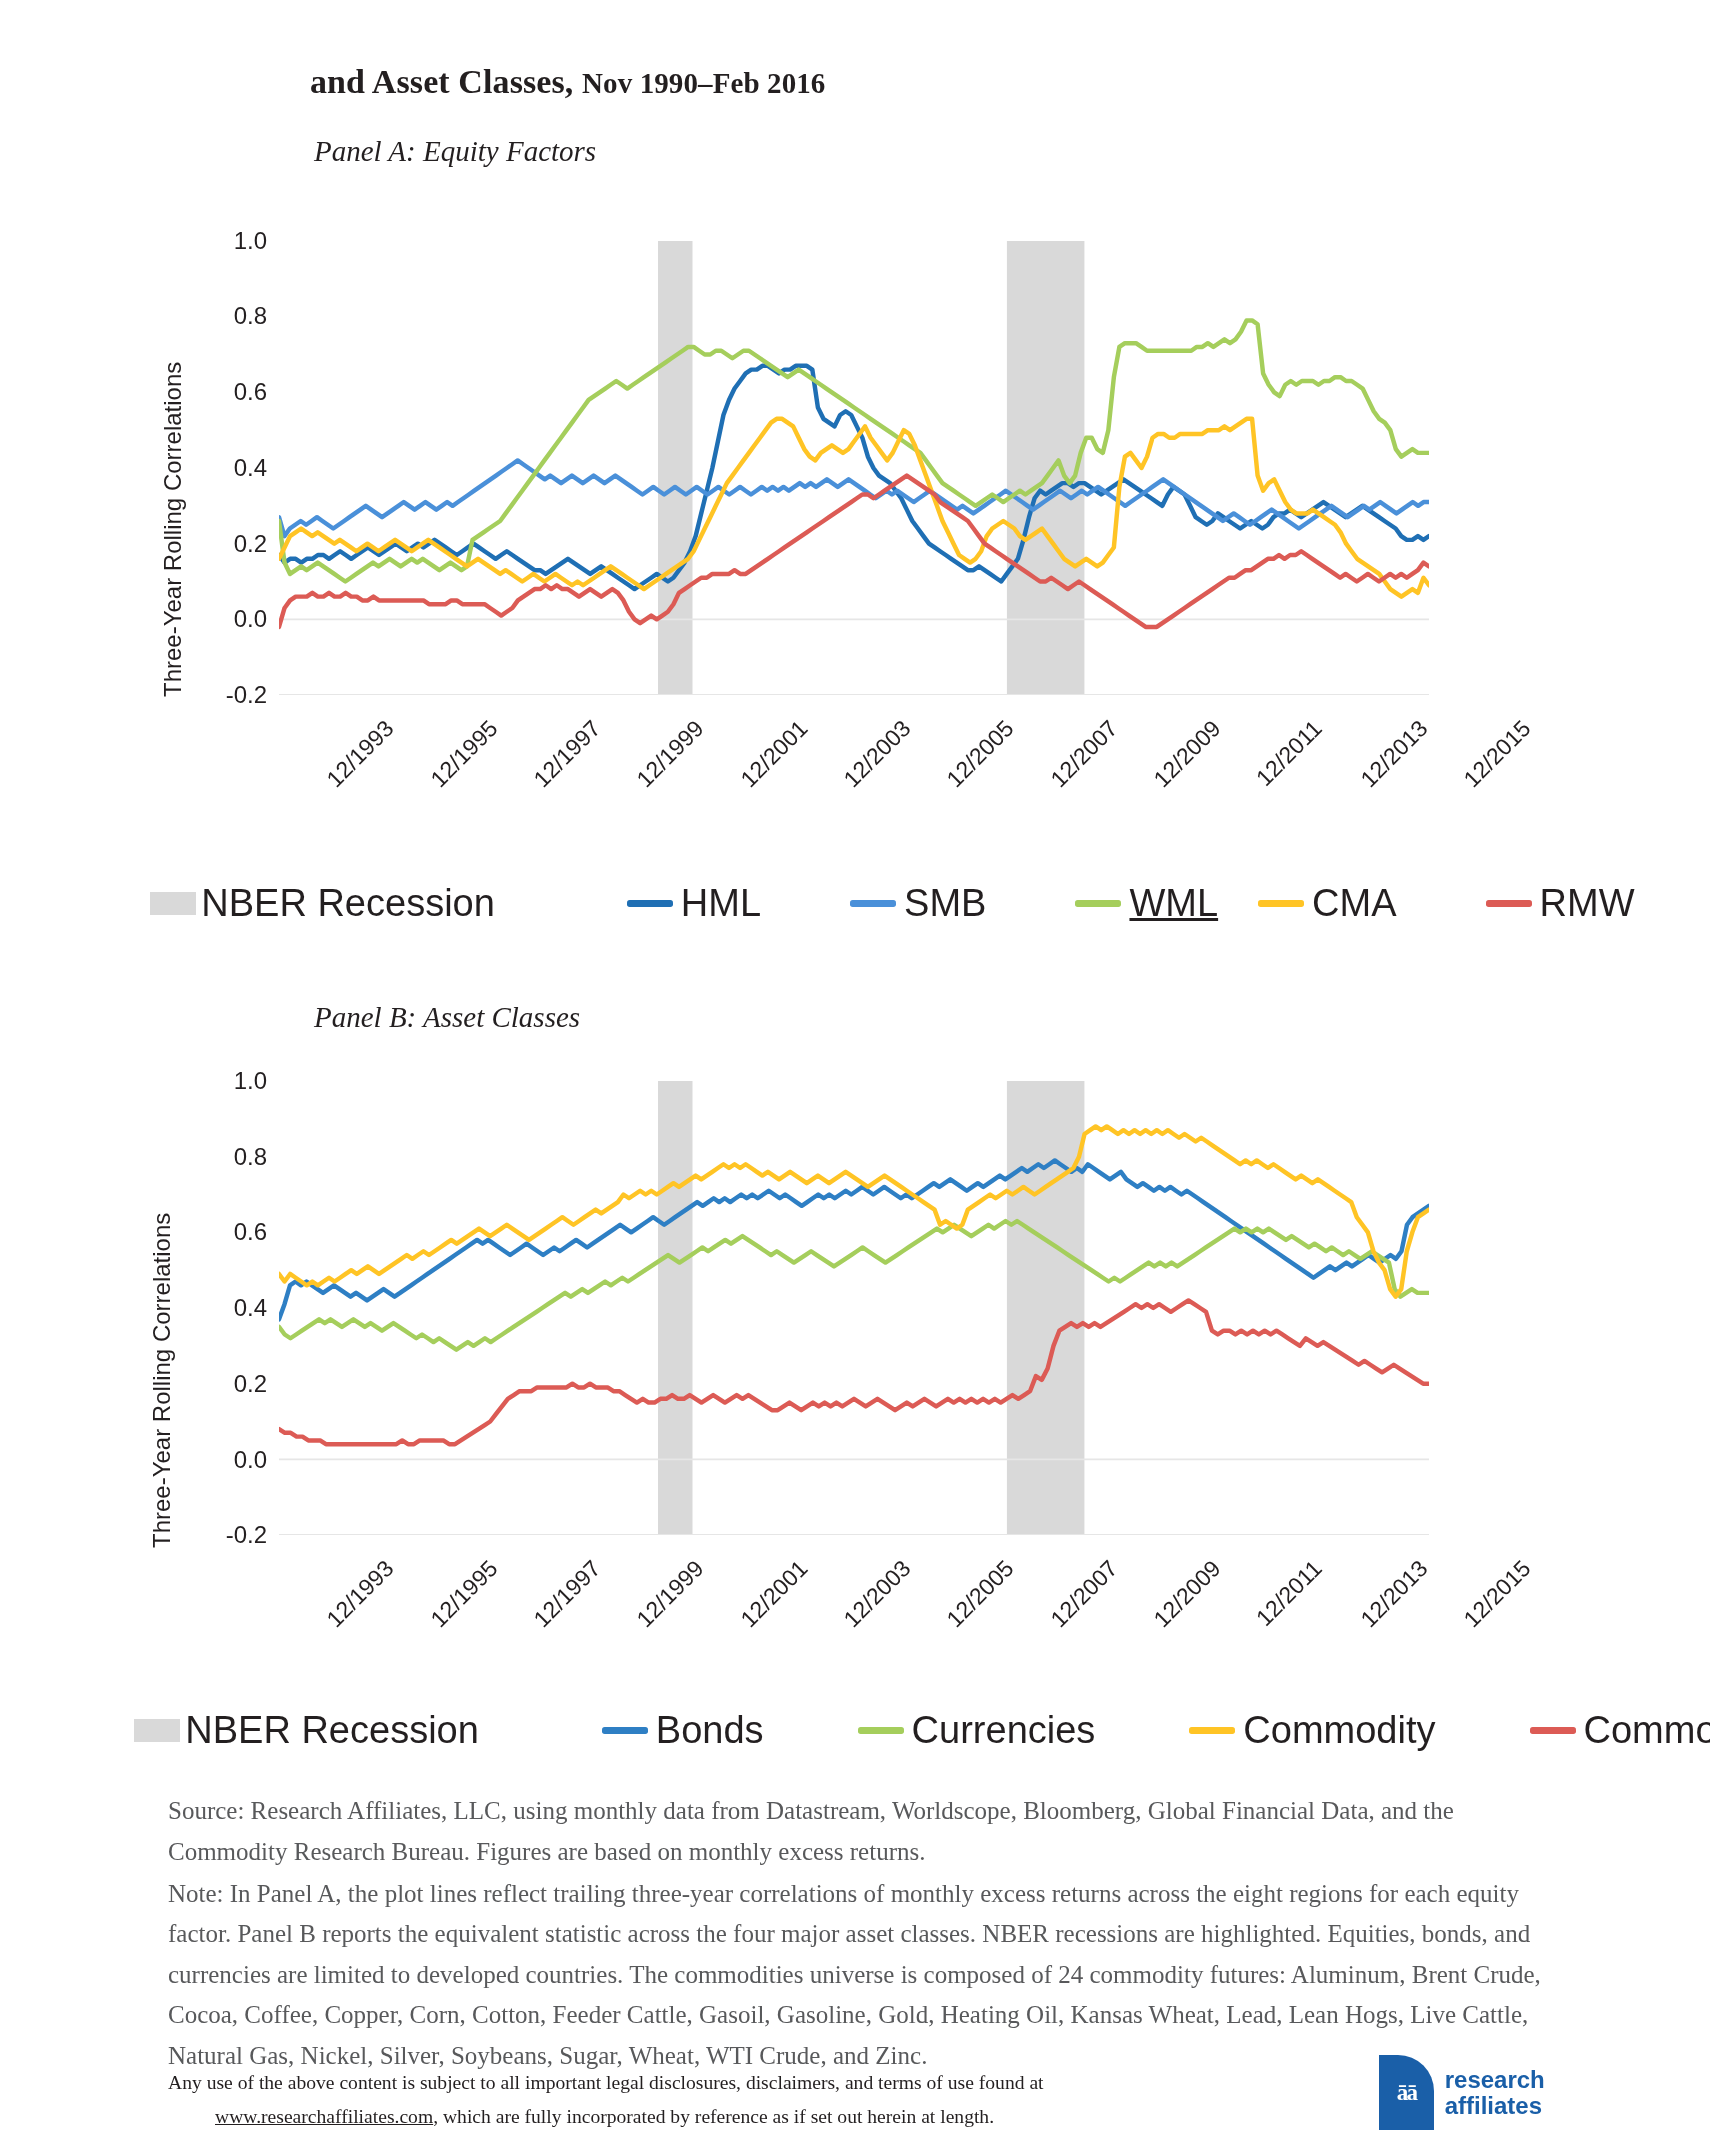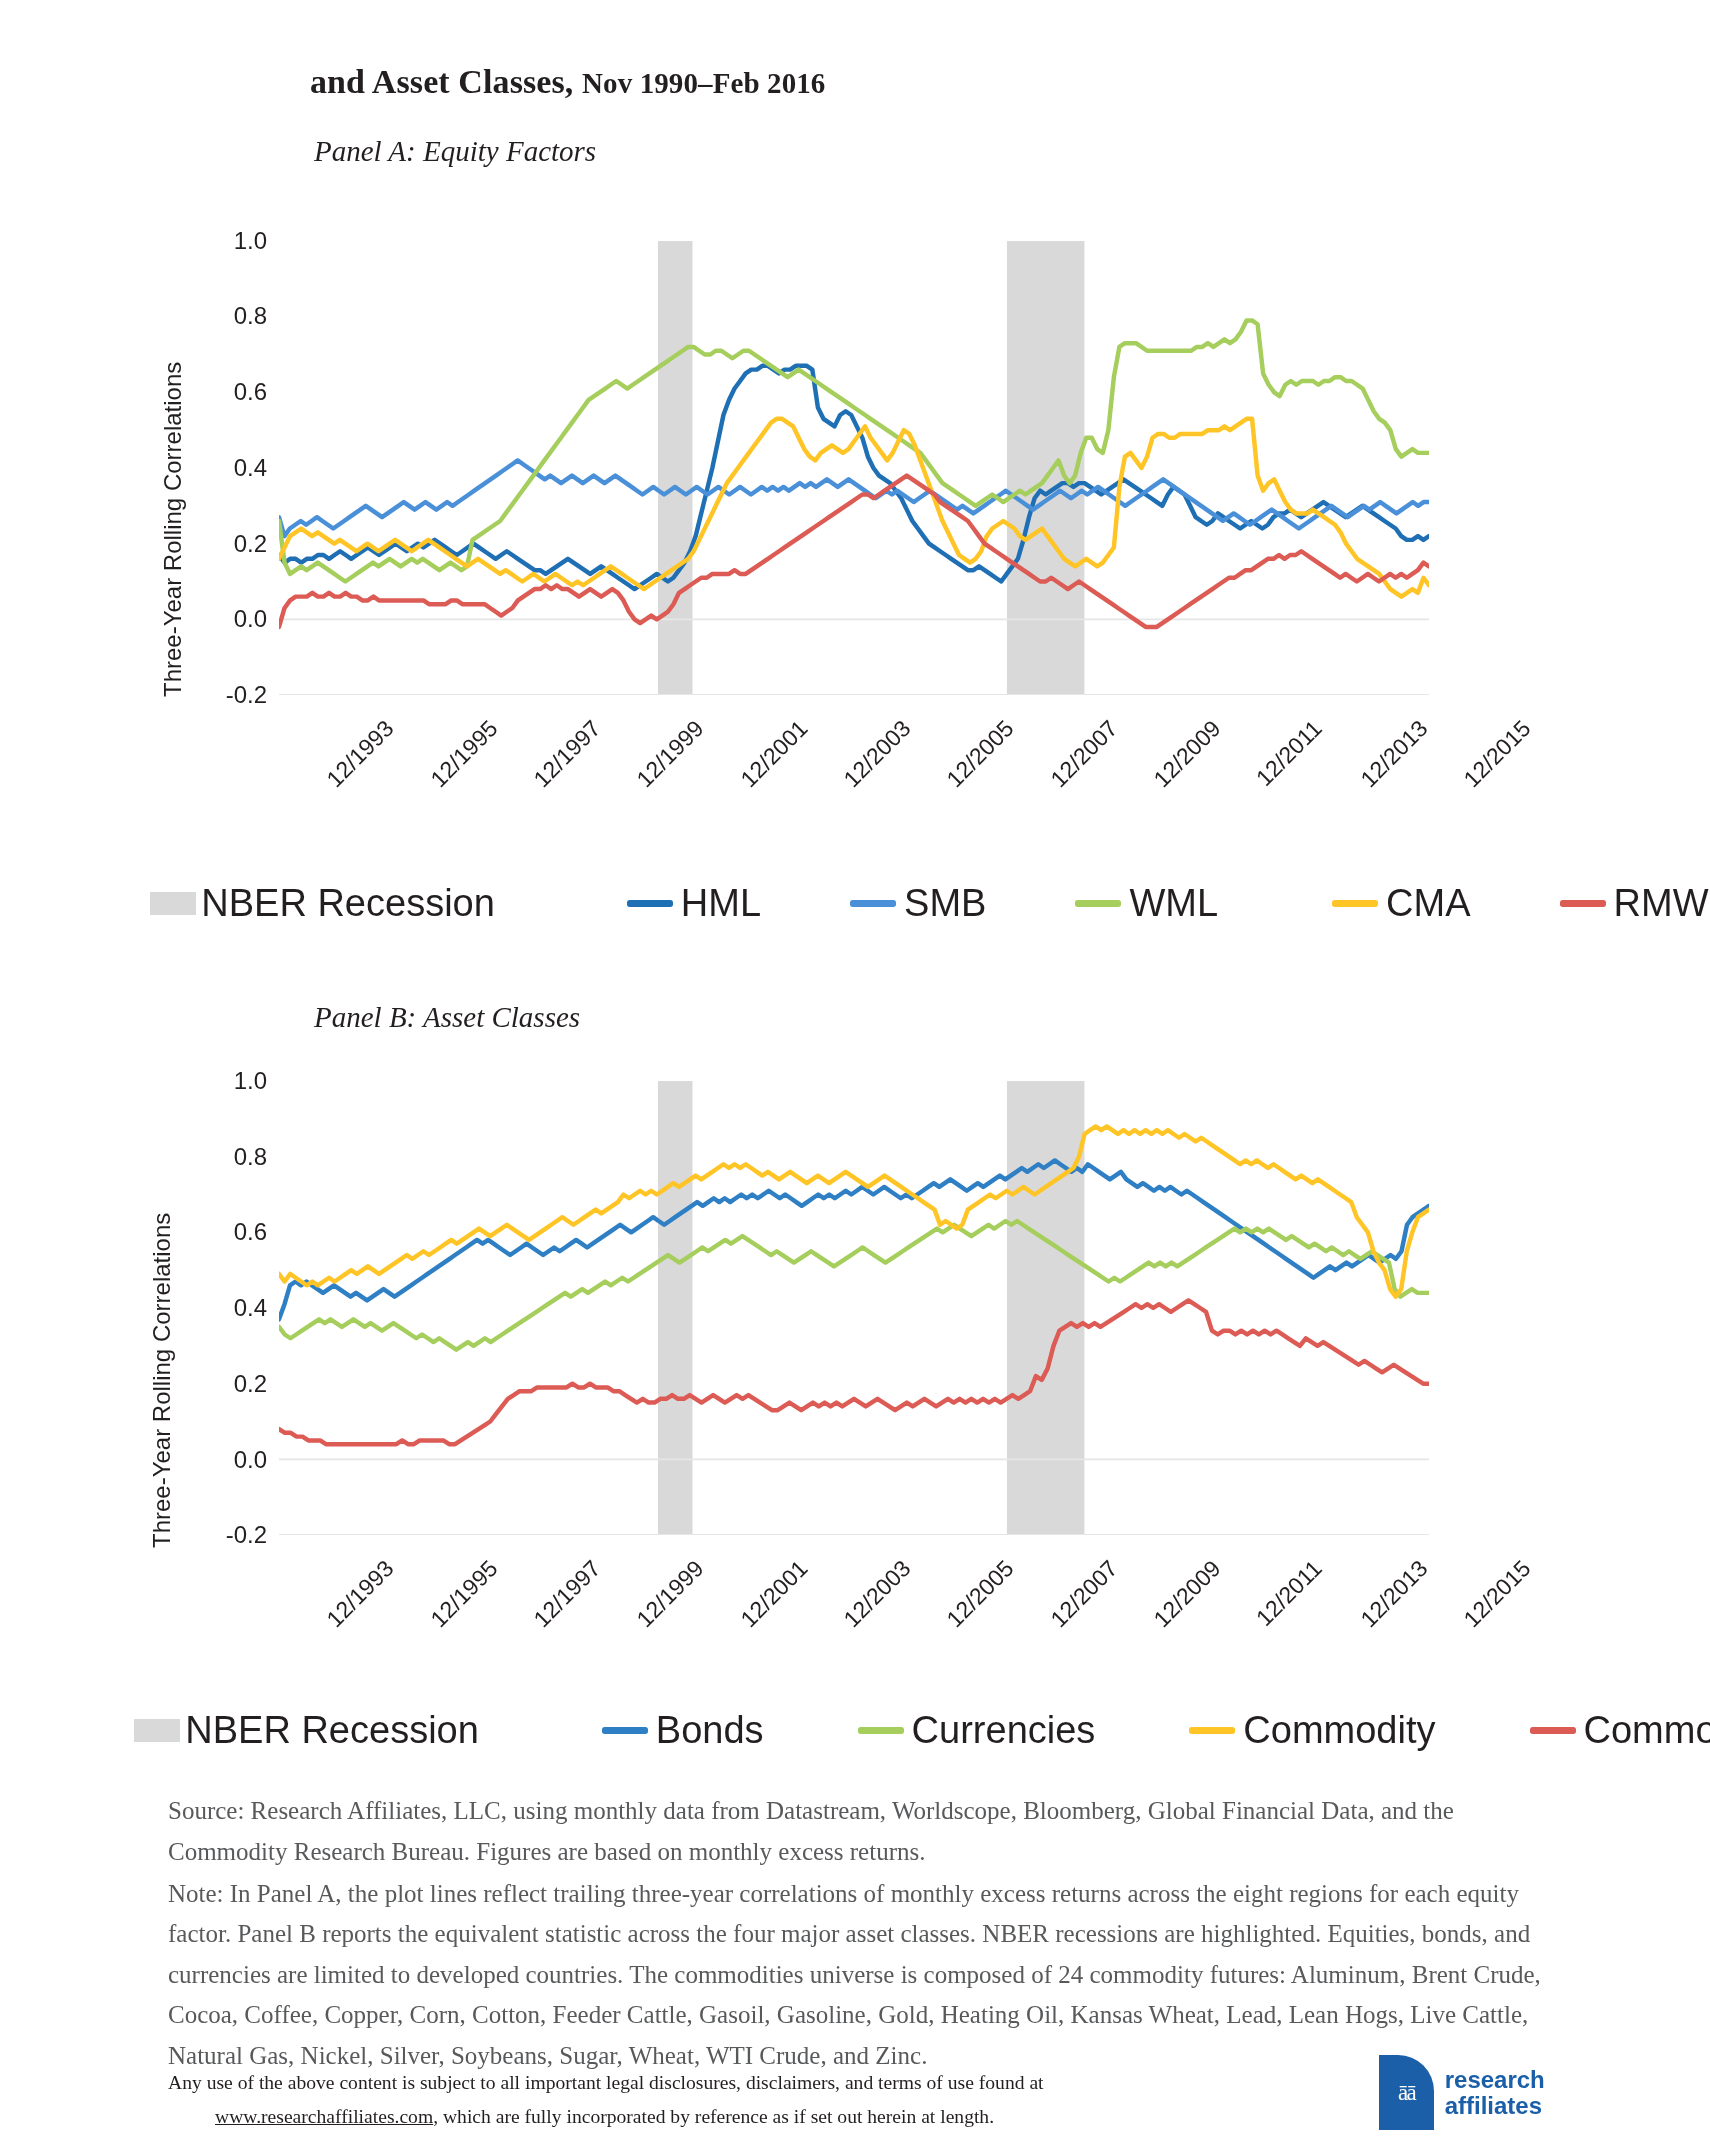--- a/index.html
+++ b/index.html
@@ -113,21 +113,21 @@
     position:absolute; left:1379px; top:2055px; width:205px; height:75px;
     display:flex; align-items:center;
   }
   #ra-logo .mark {
     width:55px; height:75px; background:#1a5fa8;
     border-radius:0 36px 0 0;
     position:relative; margin-right:10.7px;
     display:flex; align-items:center; justify-content:center;
   }
   #ra-logo .mark span {
-    color:#fff; font-size:23px; font-weight:normal; letter-spacing:-1.8px;
+    color:#fff; font-size:23px; font-weight:bold; letter-spacing:-1.8px;
     font-family:"Liberation Serif", serif;
   }
   #ra-logo .wordmark {
     color:#1a5fa8; font-size:24px; line-height:1.05; font-weight:700;
   }
 </style>
 </head>
 <body>
 
 <div class="page">
@@ -184,21 +184,21 @@
         <span class="legend-label">NBER Recession</span>
       </div>
       <div class="legend-item" style="margin-right: 89px;">
         <div class="legend-swatch-line" style="background: rgb(31, 111, 180);"></div>
         <span class="legend-label">HML</span>
       </div>
       <div class="legend-item" style="margin-right: 89px;">
         <div class="legend-swatch-line" style="background: rgb(74, 144, 217);"></div>
         <span class="legend-label">SMB</span>
       </div>
-      <div class="legend-item" style="margin-right: 114px;">
+      <div class="legend-item" style="margin-right: 40px; text-decoration: underline;">
         <div class="legend-swatch-line" style="background: rgb(165, 206, 92);"></div>
         <span class="legend-label">WML</span>
       </div>
       <div class="legend-item" style="margin-right: 89px;">
         <div class="legend-swatch-line" style="background: rgb(255, 196, 37);"></div>
         <span class="legend-label">CMA</span>
       </div>
       <div class="legend-item" style="margin-right: 0px;">
         <div class="legend-swatch-line" style="background: rgb(220, 91, 85);"></div>
         <span class="legend-label">RMW</span>

